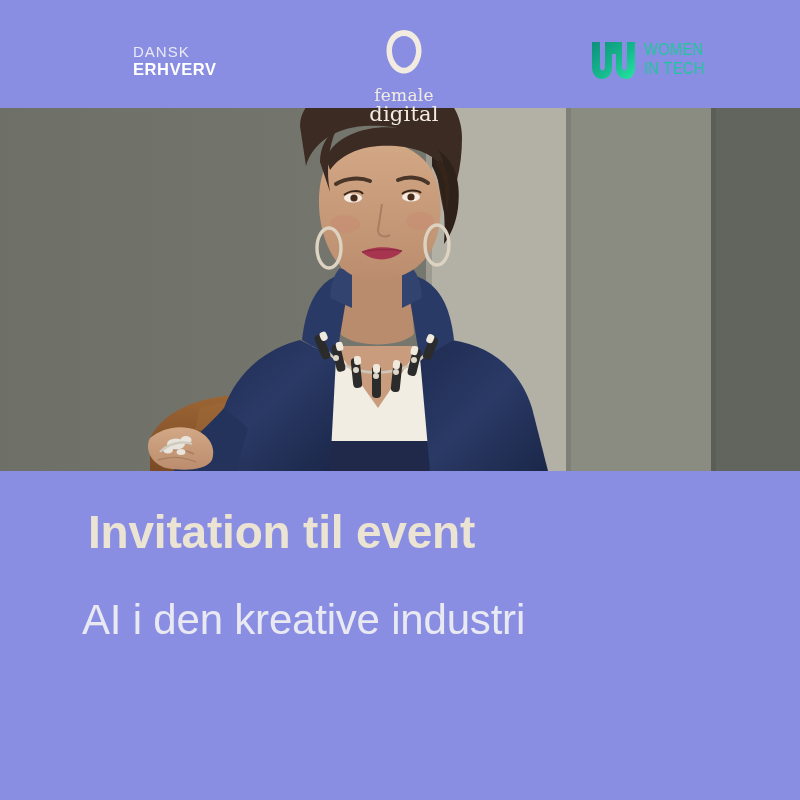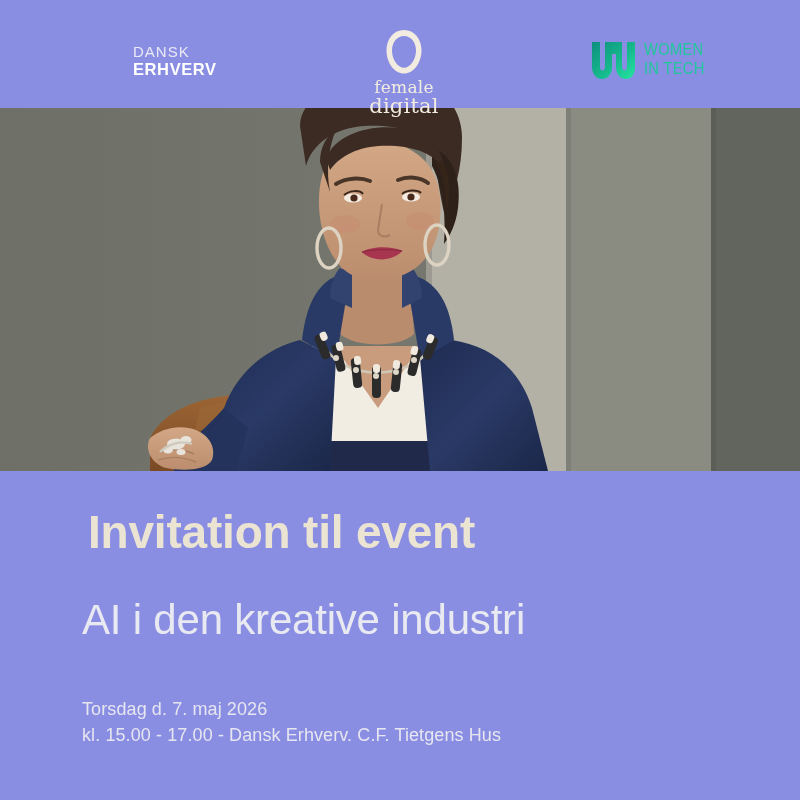--- a/index.html
+++ b/index.html
@@ -66,21 +66,21 @@
     display: block;
     margin: 0 auto;
     width: 42px;
     height: 48px;
   }
   .logo-fd .wordmark {
     display: block;
     font-family: "DejaVu Serif", "Liberation Serif", serif;
     color: #f2ece0;
     line-height: 1.02;
-    margin-top: 3px;
+    margin-top: 11px;
   }
   .logo-fd .w1 {
     display: block;
     font-size: 17px;
     letter-spacing: 0.2px;
   }
   .logo-fd .w2 {
     display: block;
     font-size: 21px;
     letter-spacing: 0.2px;
@@ -369,18 +369,14 @@
         <circle cx="414" cy="252" r="3"></circle>
       </g>
     </svg>
   </div>
 
   <div class="panel"></div>
 
   <div class="headline">Invitation til event</div>
   <div class="subhead">AI i den kreative industri</div>
 
-  <div class="details">
-    <span>Torsdag d. 7. maj 2026</span>
-    <span>kl. 15.00 - 17.00 - Dansk Erhverv. C.F. Tietgens Hus</span>
-  </div>
 
 </div>
 
 </body></html>

